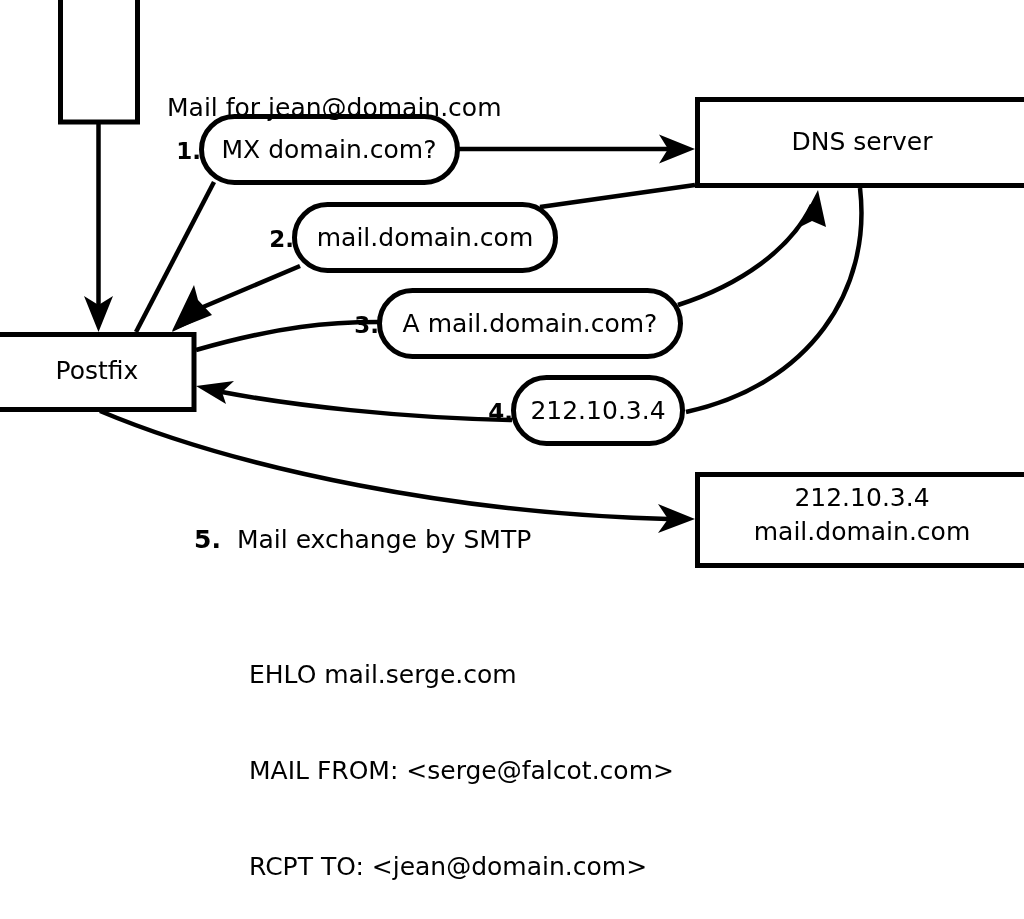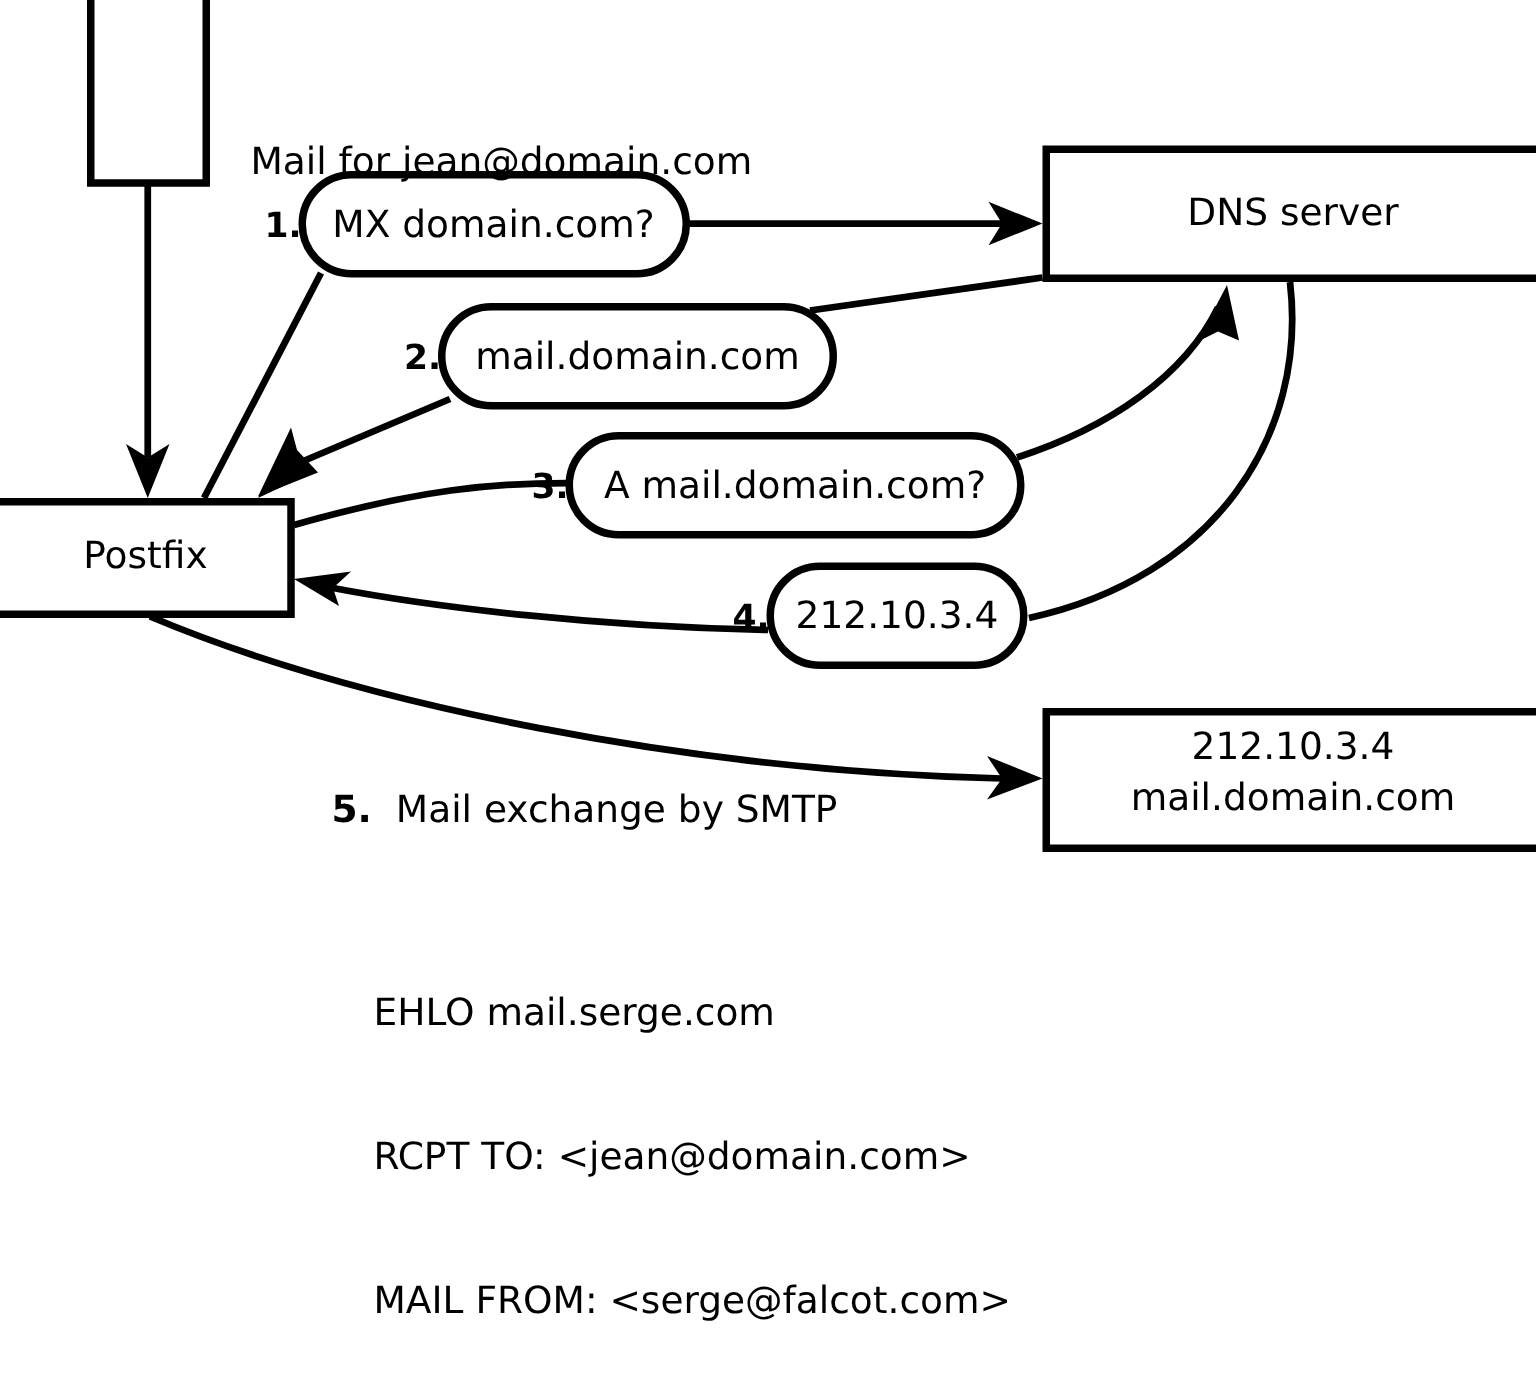--- a/index.html
+++ b/index.html
@@ -71,21 +71,21 @@
     color: #000000;
     white-space: nowrap;
     line-height: 1.0;
   }
   #mail-for-label {
     left: 167px;
     top: 60px;
     margin-top: 35px;
   }
   #smtp-step {
-    left: 221px;
+    left: 194px;
     top: 527px;
     font-weight: bold;
     text-align: right;
   }
   #smtp-step .smtp-text {
     font-weight: normal;
     margin-left: 16px;
   }
   #smtp-transcript {
     position: absolute;
@@ -201,22 +201,22 @@
   </svg>
 
   <div class="caption" id="mail-for-label">Mail for jean@domain.com</div>
 
   <div class="caption" id="smtp-step">
     <span>5.</span><span class="smtp-text">Mail exchange by SMTP</span>
   </div>
 
   <div id="smtp-transcript">
     <div class="transcript-line">EHLO mail.serge.com</div>
+    <div class="transcript-line">MAIL FROM: &lt;serge@falcot.com&gt;</div>
     <div class="transcript-line">RCPT TO: &lt;jean@domain.com&gt;</div>
-    <div class="transcript-line">MAIL FROM: &lt;serge@falcot.com&gt;</div>
     
     
     
     
     
     
     
   </div>
 
 </div>

